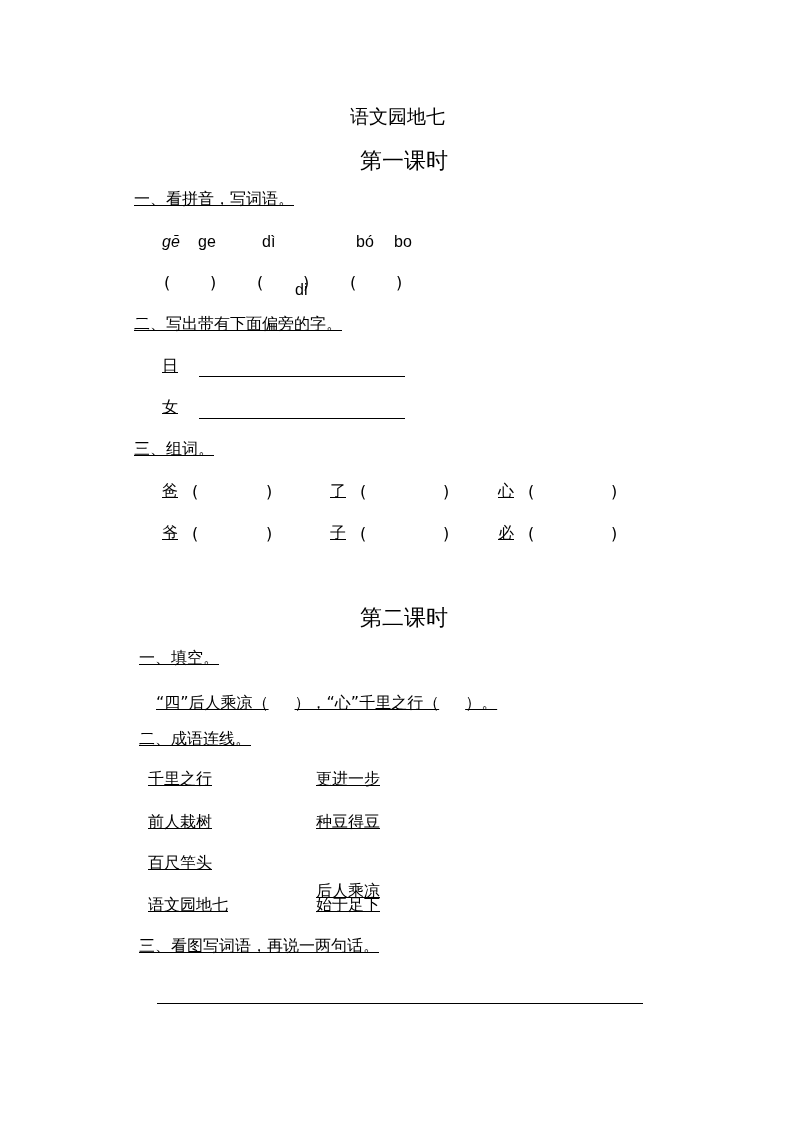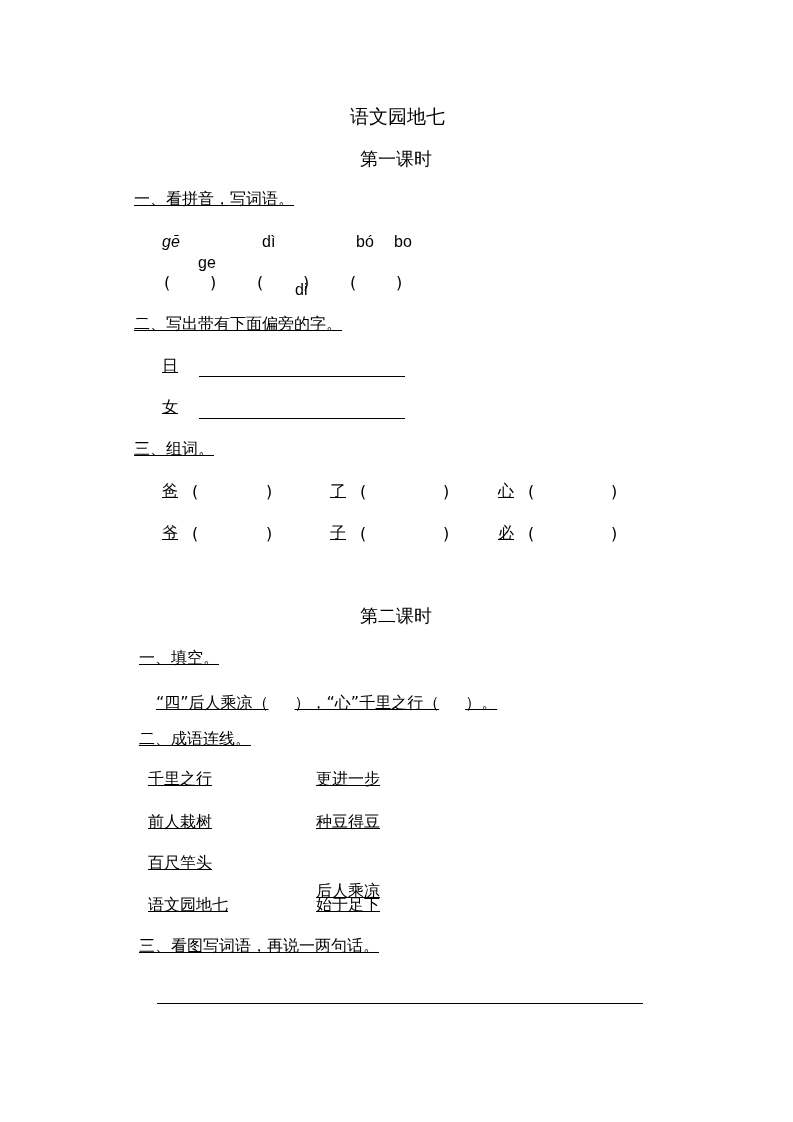--- a/index.html
+++ b/index.html
@@ -1,37 +1,37 @@
 <!DOCTYPE html>
 <html><head>
 <meta charset="utf-8">
 <style>
   html, body { margin: 0; padding: 0; background: #ffffff; }
   body { width: 793px; height: 1122px; position: relative; overflow: hidden;
          font-family: "DejaVu Sans", "Liberation Sans", sans-serif; color: #000; }
   .abs { position: absolute; white-space: nowrap; line-height: 1; }
   .title { font-size: 19px; font-weight: normal; }
-  .sub { font-size: 18px; }
+  .sub { font-size: 22px; }
   .t { font-size: 16px; text-decoration: underline; }
   .py { font-size: 16px; font-family: "Liberation Sans", sans-serif; }
   .par { font-size: 16px; }
   .line { position: absolute; height: 0; border-top: 1px solid #000; }
 </style>
 </head>
 <body>
 
 <div class="abs title" style="left:350px; top:107px;">语文园地七</div>
 
 <div class="abs sub" style="left:360px; top:150px;">第一课时</div>
 
 <div class="abs t" style="left:134px; top:191px;">一、看拼音，写词语。</div>
 
 <div>
   <span class="abs py" style="left:162px; top:234px;font-style:italic;">gē</span>
-  <span class="abs py" style="left:198px; top:234px;margin-top:21px;">ge</span>
+  <span class="abs py" style="left:198px; top:234px;">ge</span>
   <span class="abs py" style="left:262px; top:234px;">dì</span>
   <span class="abs py" style="left:295px; top:234px;margin-top:48px;">di</span>
   <span class="abs py" style="left:356px; top:234px;">bó</span>
   <span class="abs py" style="left:394px; top:234px;">bo</span>
 </div>
 
 <div>
   <span class="abs par" style="left:164px; top:275px;">(</span>
   <span class="abs par" style="left:210px; top:275px;">)</span>
   <span class="abs par" style="left:257px; top:275px;">(</span>

